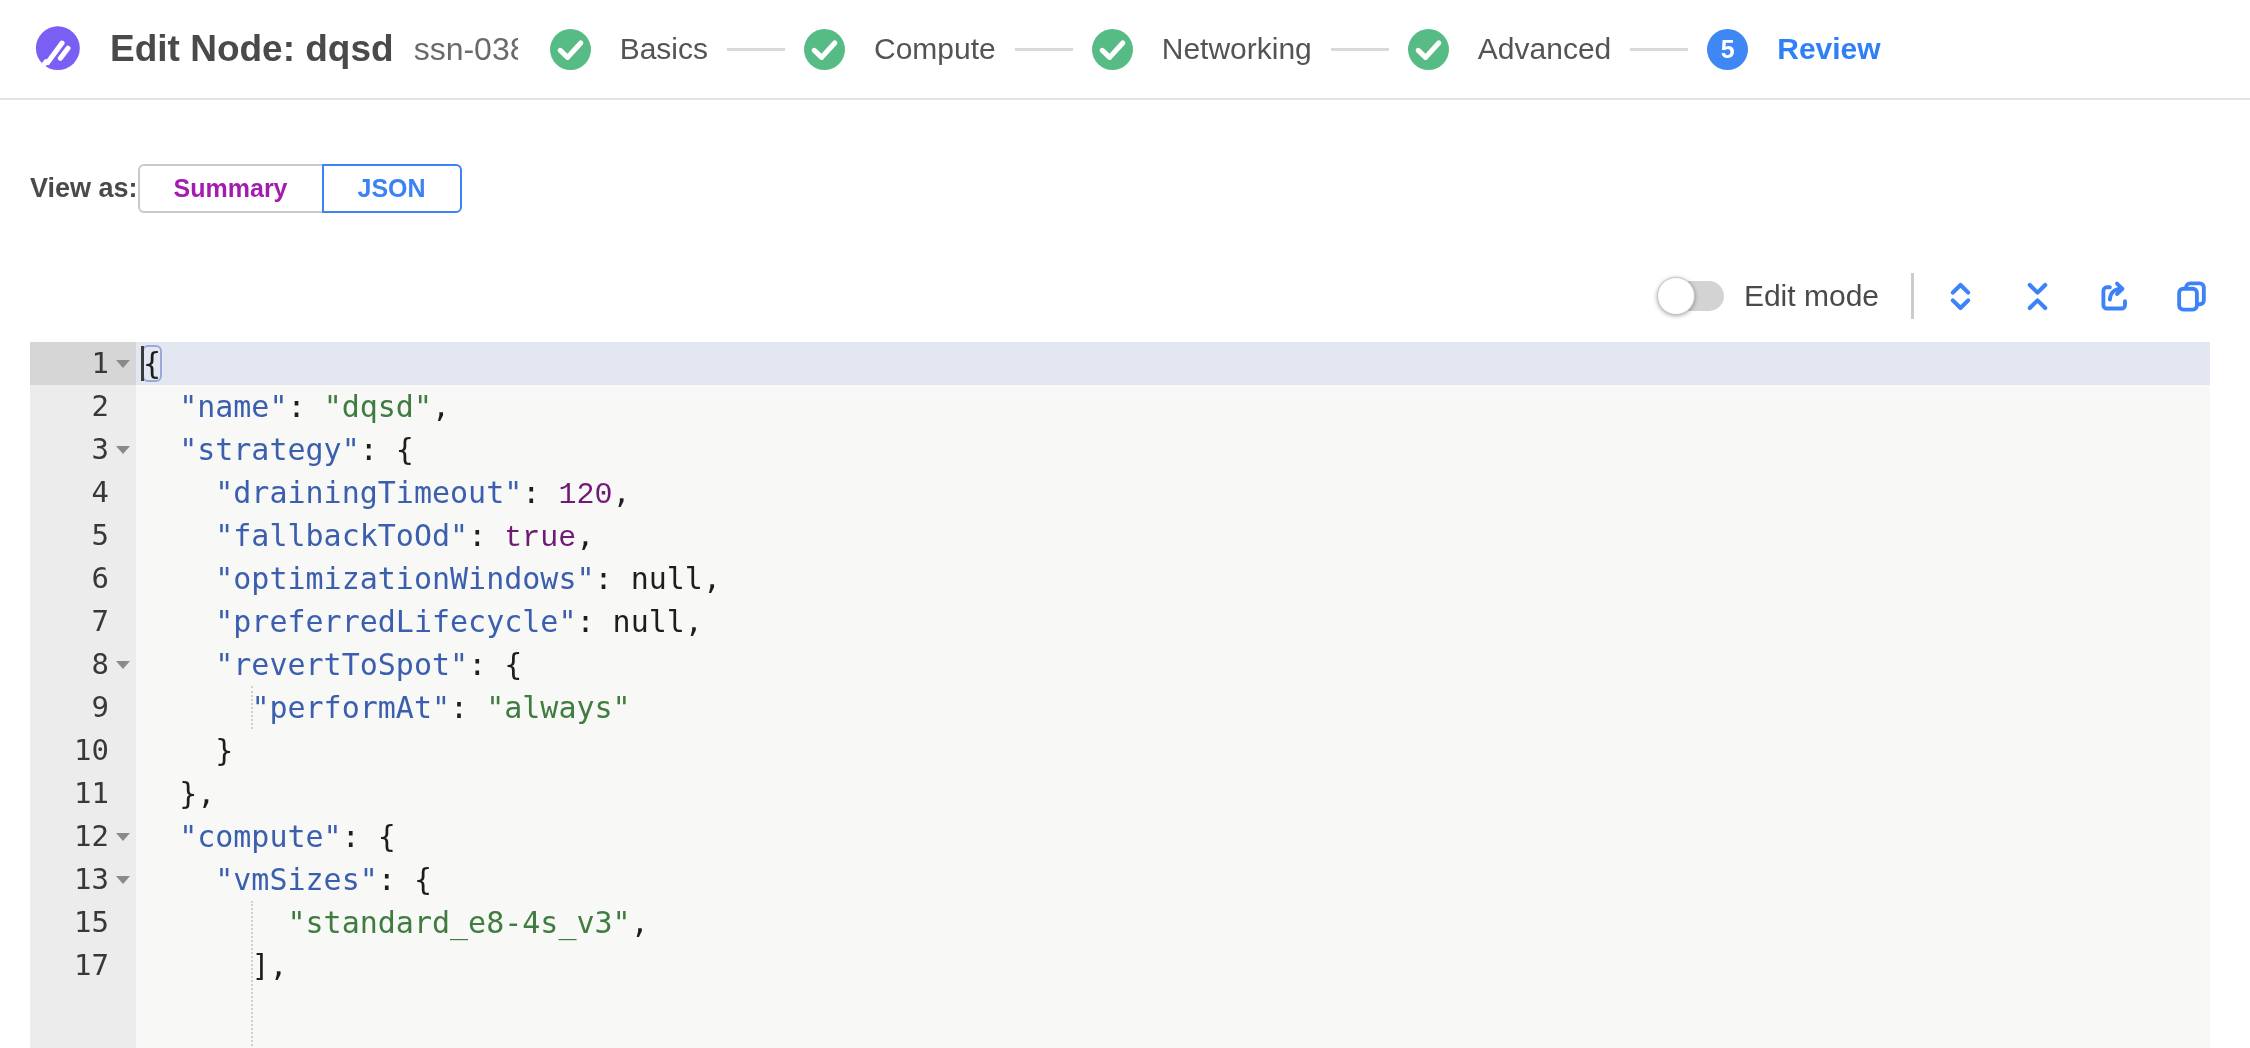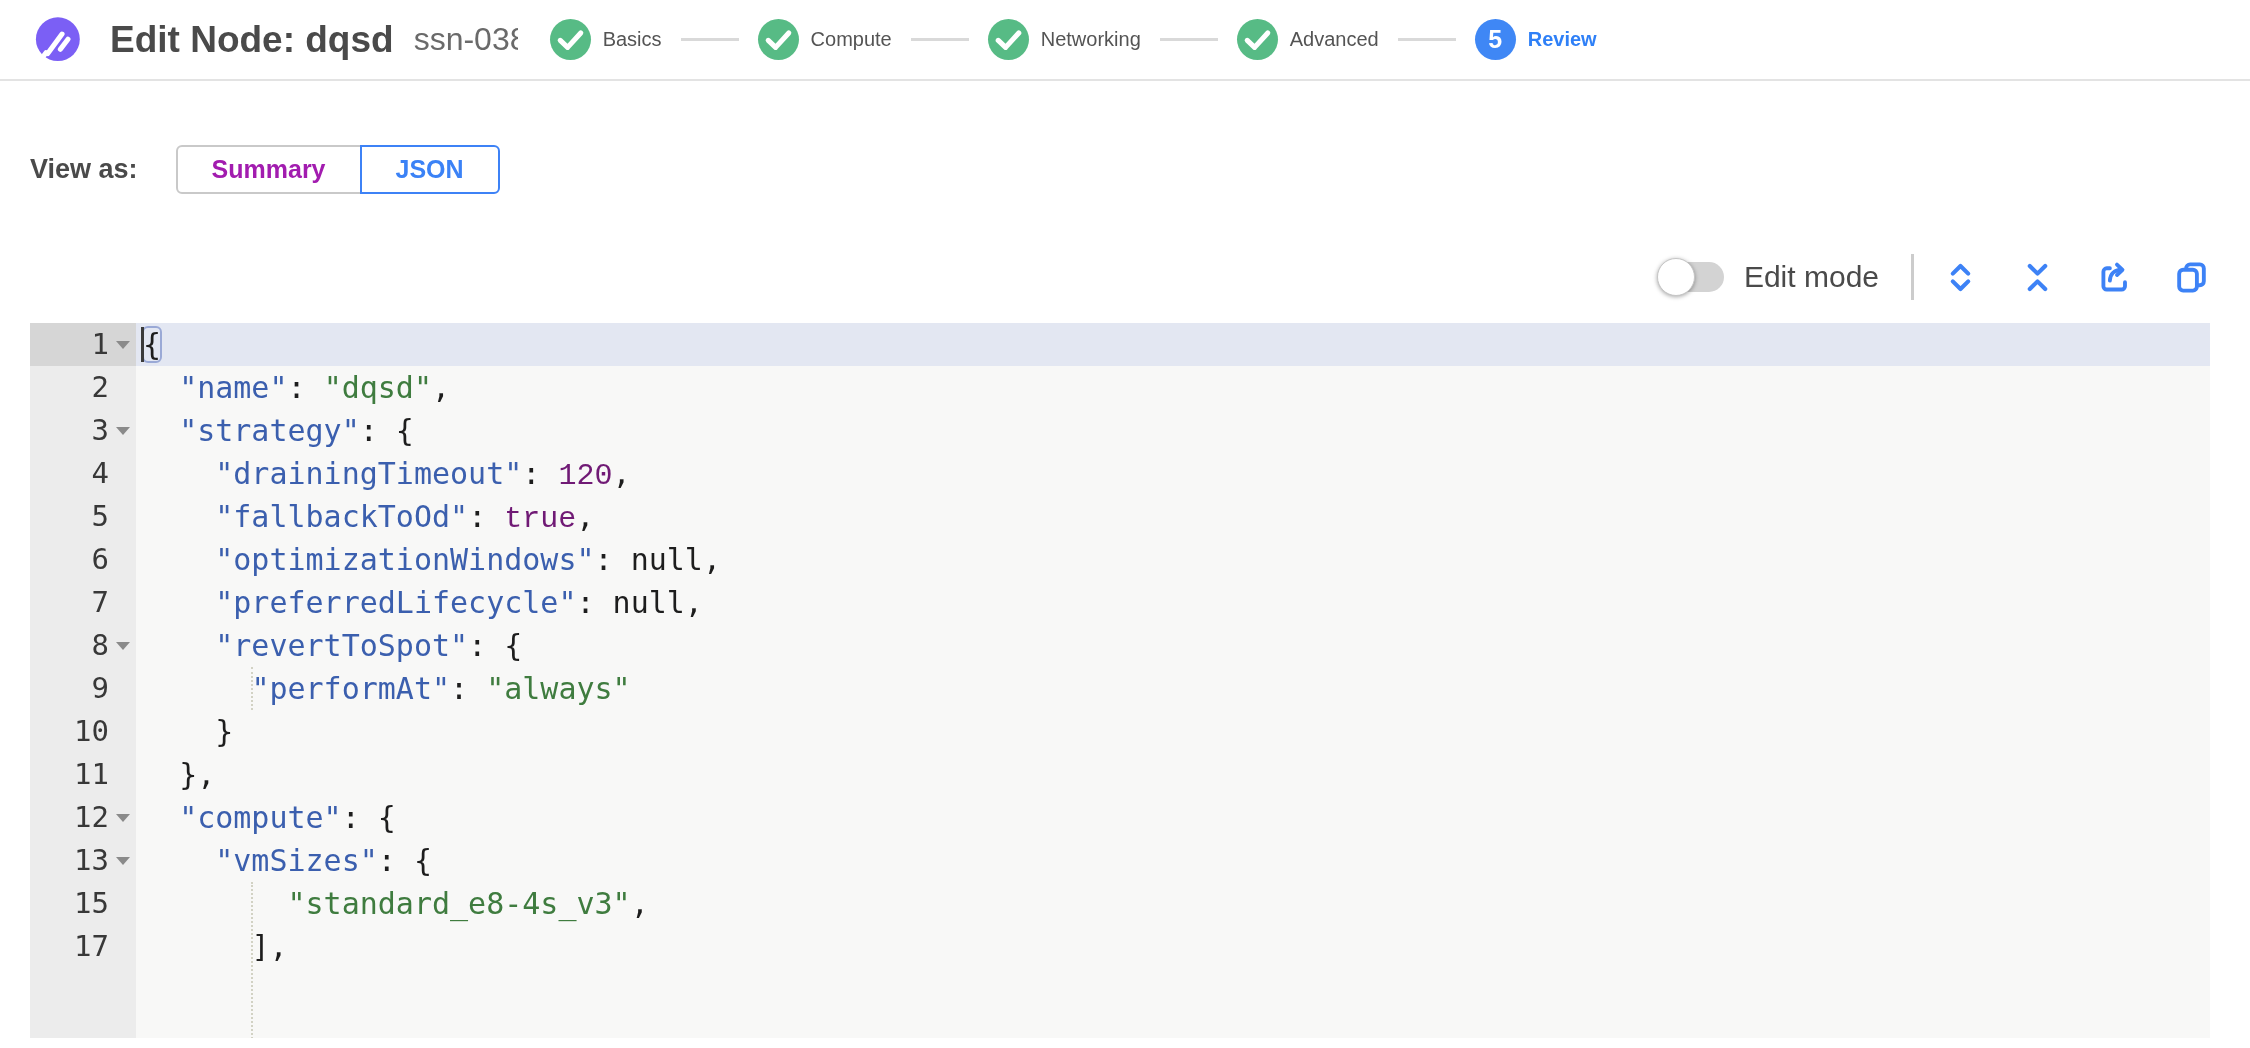--- a/index.html
+++ b/index.html
@@ -1,38 +1,38 @@
 <!DOCTYPE html>
 <html><head>
 <meta charset="utf-8">
 <style>
   * { margin:0; padding:0; box-sizing:border-box; }
   html,body { width:2250px; height:1048px; background:#fff; overflow:hidden;
               font-family:"Liberation Sans", sans-serif; }
 
   
-  .hdr { display:flex; align-items:center; height:81px; padding:0 30px;
+  .hdr { display:flex; align-items:center; height:100px; padding:0 30px;
          border-bottom:2px solid #e3e3e3; background:#fff; }
   .logo { width:54px; height:54px; flex:none; }
   .hdr-title { font-size:37px; font-weight:bold; color:#4a4a4a; margin-left:26px; white-space:nowrap; }
   .hdr-sub { font-size:32px; color:#6a6a6a; margin-left:20px; max-width:104px;
              overflow:hidden; white-space:nowrap; flex:none; }
   .steps { display:flex; align-items:center; margin-left:32px; flex:none; }
   .step { display:flex; align-items:center; }
   .step-circle { width:41px; height:41px; border-radius:50%; flex:none;
                  display:flex; align-items:center; justify-content:center; }
   .step-circle.complete { background:#57bb85; }
   .step-circle.current  { background:#3f87f5; color:#fff; font-size:25px; font-weight:bold; }
-  .step-label { margin-left:12px; font-size:20px; color:#545454; white-space:nowrap; }
+  .step-label { margin-left:29px; font-size:30px; color:#545454; white-space:nowrap; }
   .step.current .step-label { color:#2f80f7; font-weight:bold; }
   .conn { width:58px; height:3px; background:#d9d9d9; margin:0 19px; flex:none; }
 
   
   .viewas { display:flex; align-items:center; margin:64px 0 0 30px; }
-  .viewas-label { font-size:27px; font-weight:bold; color:#4a4a4a; margin-right:38px; }
+  .viewas-label { font-size:27px; font-weight:bold; color:#4a4a4a; }
   .seg { display:flex; }
   .seg-btn { height:49px; padding:0 34px; display:flex; align-items:center; cursor:pointer;
              background:#fff; border:2px solid #c9c9c9; font-size:25px; font-weight:bold; color:#a21caf; }
   .seg-btn.first { border-radius:6px 0 0 6px; }
   .seg-btn.selected { border-color:#3d82f6; color:#3b82f6; border-radius:0 6px 6px 0;
                       margin-left:-2px; position:relative; z-index:1; }
 
   
   .toolbar { display:flex; align-items:center; justify-content:flex-end;
              width:2180px; margin:58px 0 0 30px; height:50px; }

